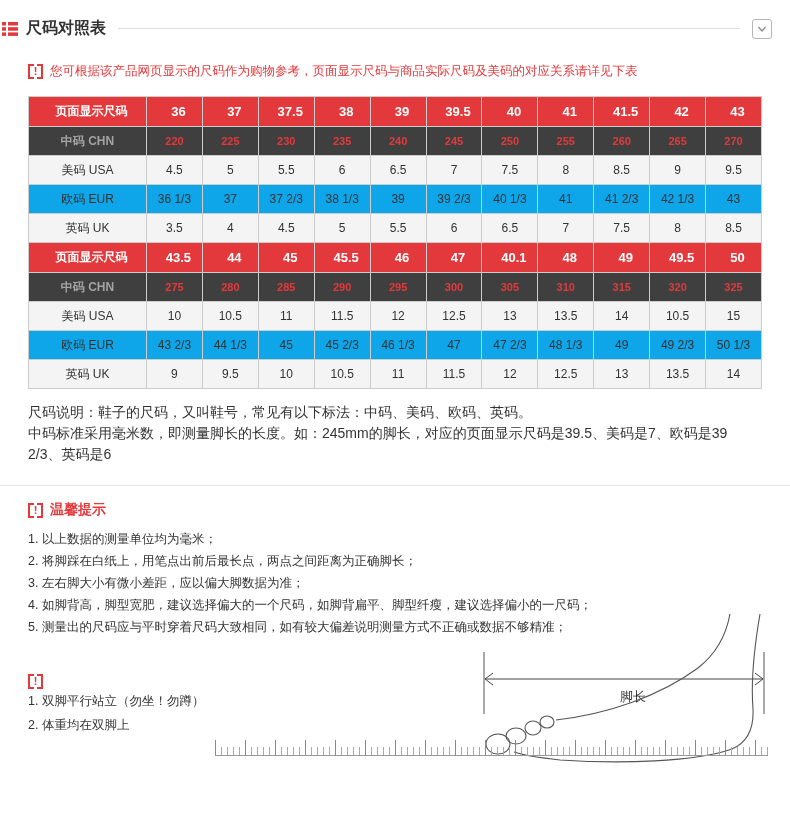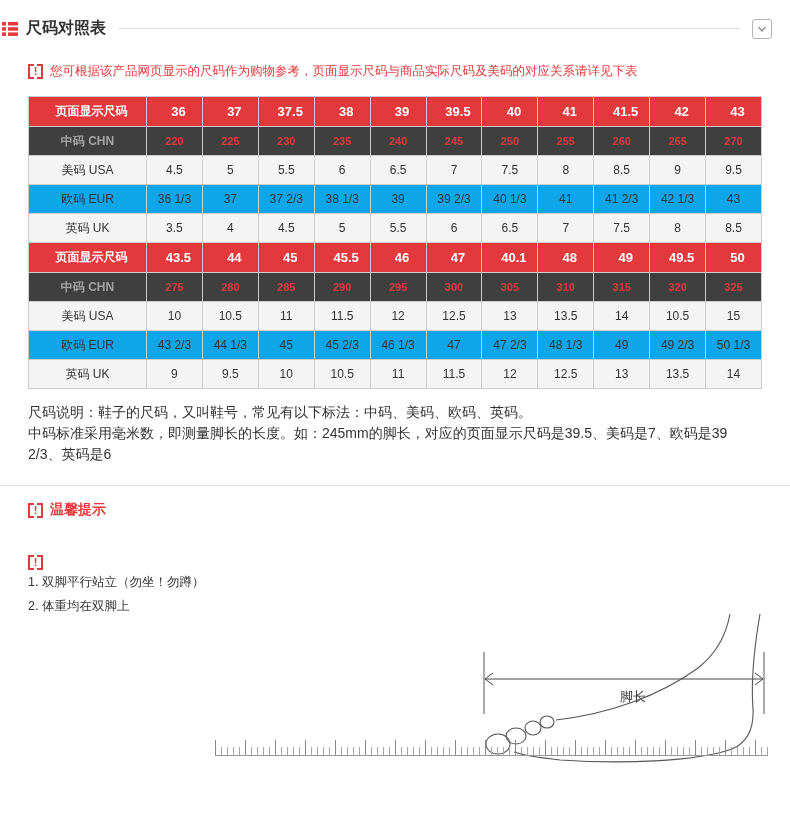--- a/index.html
+++ b/index.html
@@ -255,20 +255,27 @@
     </div>
 
   <div class="divider"></div>
 
   <div class="bottom">
 
     <div class="section-title">
       <span class="warn-icon">!</span>
       <span>温馨提示</span>
     </div>
+    <div class="tip-list">
+        <div class="tip-item">1. 以上数据的测量单位均为毫米；</div>
+        <div class="tip-item">2. 将脚踩在白纸上，用笔点出前后最长点，两点之间距离为正确脚长；</div>
+        <div class="tip-item">3. 左右脚大小有微小差距，应以偏大脚数据为准；</div>
+        <div class="tip-item">4. 如脚背高，脚型宽肥，建议选择偏大的一个尺码，如脚背扁平、脚型纤瘦，建议选择偏小的一尺码；</div>
+        <div class="tip-item">5. 测量出的尺码应与平时穿着尺码大致相同，如有较大偏差说明测量方式不正确或数据不够精准；</div>
+      </div>
 
     <div class="section-title posture-title">
       <span class="warn-icon">!</span>
     </div>
     <div class="tip-list posture-list">
         <div class="tip-item">1. 双脚平行站立（勿坐！勿蹲）</div>
         <div class="tip-item">2. 体重均在双脚上</div>
       </div>
 
     <svg class="diagram" viewBox="0 0 288 152">

